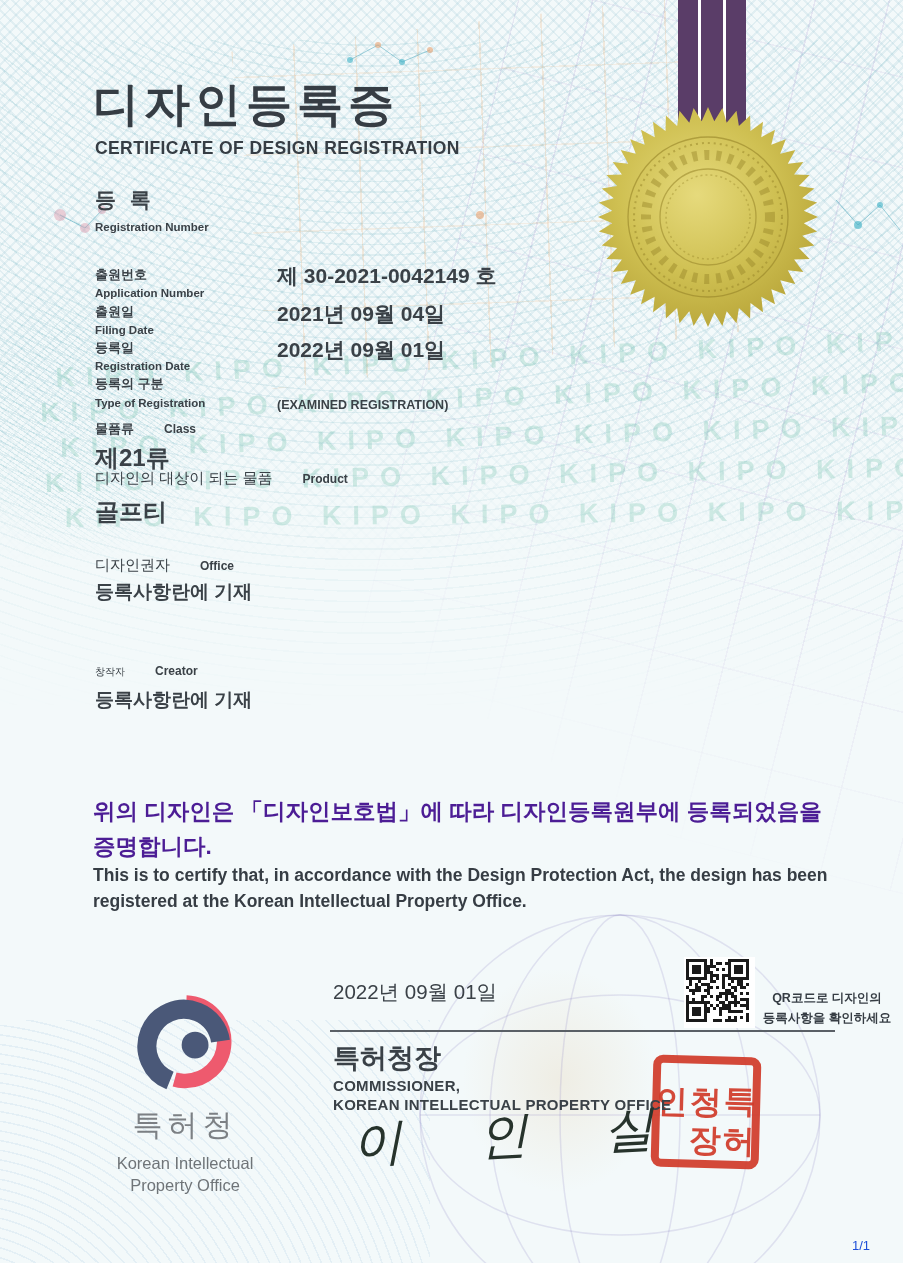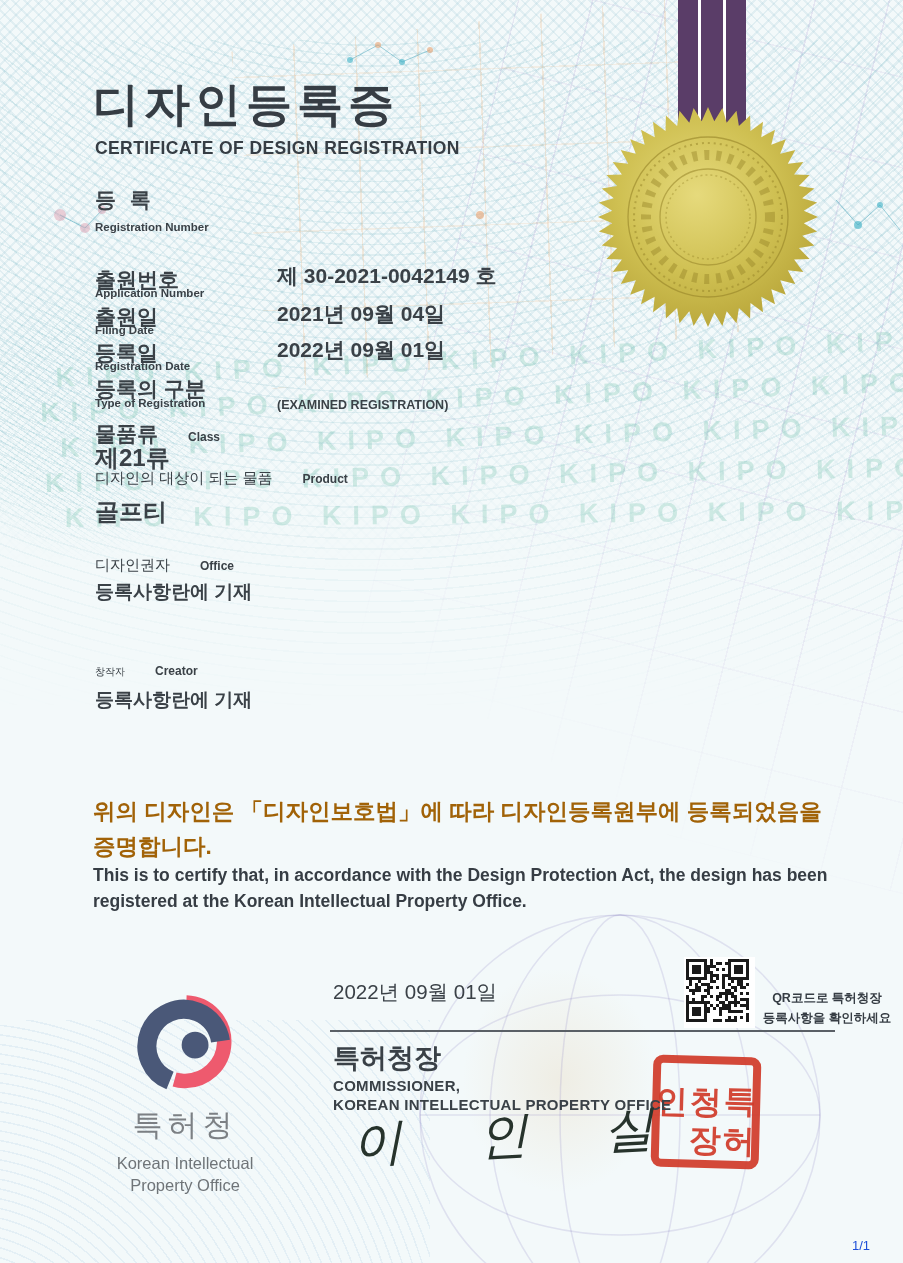--- a/index.html
+++ b/index.html
@@ -42,29 +42,29 @@
     color:rgba(118,196,176,.30);white-space:nowrap;z-index:1;}
   .deco-svg{position:absolute;left:0;top:0;z-index:1;}
   
   .ribbon{position:absolute;left:678px;top:0;width:68px;height:130px;z-index:2;
     background:linear-gradient(90deg,#5a3d68 0 20px,#fff 20px 23px,#5a3d68 23px 45px,#fff 45px 48px,#5a3d68 48px 68px);}
   .medal{position:absolute;left:597px;top:106px;z-index:3;}
   
   .abs{position:absolute;z-index:5;}
   .title-kr{font-size:46px;font-weight:bold;letter-spacing:5px;color:#363d44;}
   .title-en{font-size:17.5px;font-weight:bold;letter-spacing:.4px;color:#363d44;}
-  .lbl-kr{font-size:21px;font-weight:bold;}
+  .lbl-kr{font-size:13px;font-weight:bold;}
   .lbl-en{font-size:11.5px;font-weight:bold;}
   .lbl-en-inline{font-size:12px;font-weight:bold;}
   .val{font-size:21px;font-weight:bold;white-space:nowrap;}
   .val-sub{font-size:12.5px;font-weight:bold;}
   .big-val{font-size:26px;font-weight:bold;}
   .sec-val{font-size:24px;font-weight:bold;}
   .row-inline{display:flex;align-items:baseline;gap:30px;}
-  .stmt-kr{font-size:22.5px;font-weight:bold;line-height:1.55;width:790px;word-break:keep-all;color:#a16207;}
+  .stmt-kr{font-size:22.5px;font-weight:bold;line-height:1.55;width:790px;word-break:keep-all;color:#4c1d95;}
   .stmt-en{font-size:17.5px;font-weight:bold;line-height:1.5;width:775px;color:#363d44;}
   
   .logo-kr{font-size:30px;letter-spacing:5px;color:#7c8084;font-weight:500;text-align:center;width:150px;}
   .logo-en{font-size:16.5px;color:#6f7478;line-height:1.35;text-align:center;width:190px;}
   .issue-date{font-size:20.5px;}
   .sign-rule{position:absolute;left:330px;top:1030px;width:505px;height:1.5px;background:#5a6066;z-index:5;}
   .cm-kr{font-size:27px;font-weight:bold;}
   .cm-en{font-size:15px;font-weight:bold;letter-spacing:.3px;}
   .signature{font-family:"DejaVu Serif","Liberation Serif",serif;font-style:italic;font-size:50px;
     letter-spacing:30px;color:#27332c;transform:rotate(-3deg);white-space:nowrap;z-index:6;}
@@ -443,18 +443,18 @@
         <rect x="30" y="60" width="3" height="3"></rect>
         <rect x="33" y="60" width="3" height="3"></rect>
         <rect x="39" y="60" width="3" height="3"></rect>
         <rect x="42" y="60" width="3" height="3"></rect>
         <rect x="45" y="60" width="3" height="3"></rect>
         <rect x="48" y="60" width="3" height="3"></rect>
         <rect x="60" y="60" width="3" height="3"></rect>
       </svg>
   </div>
   <div class="abs qr-caption" style="left:752px;top:988px;width:150px;">
-    <div>QR코드로 특허청장</div>
+    <div>QR코드로 디자인의</div>
     <div>등록사항을 확인하세요</div>
   </div>
 
   <div class="abs page-num" style="left:852px;top:1238px;">1/1</div>
 </div>
 
 </body></html>

